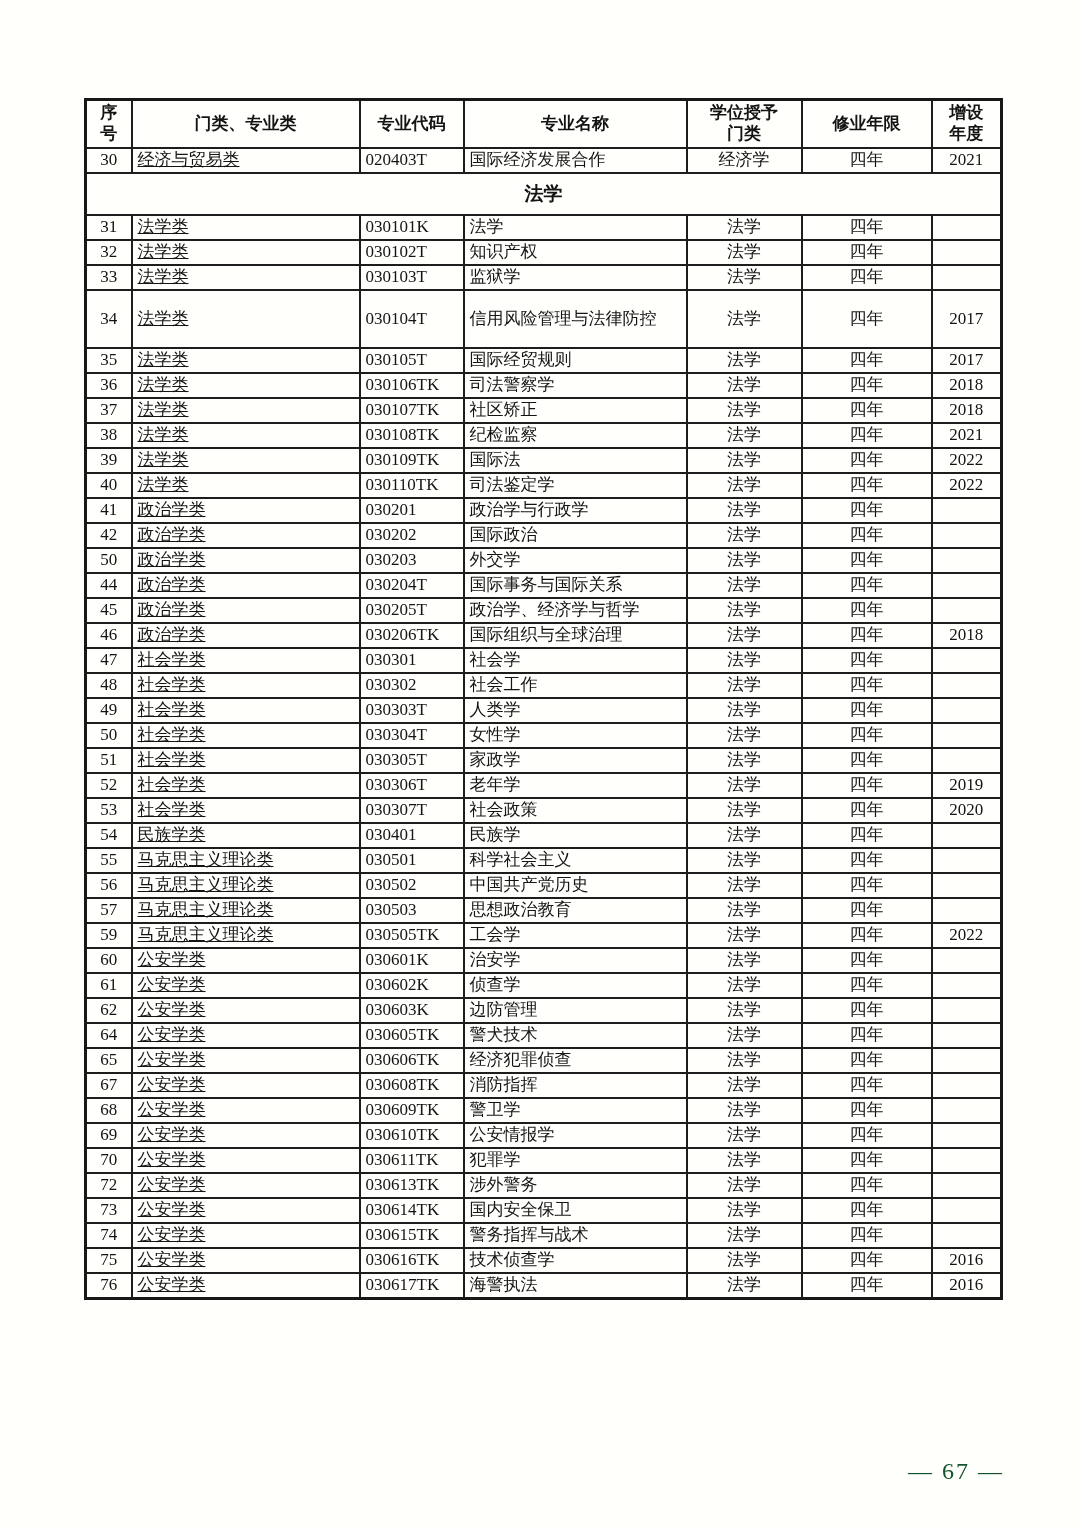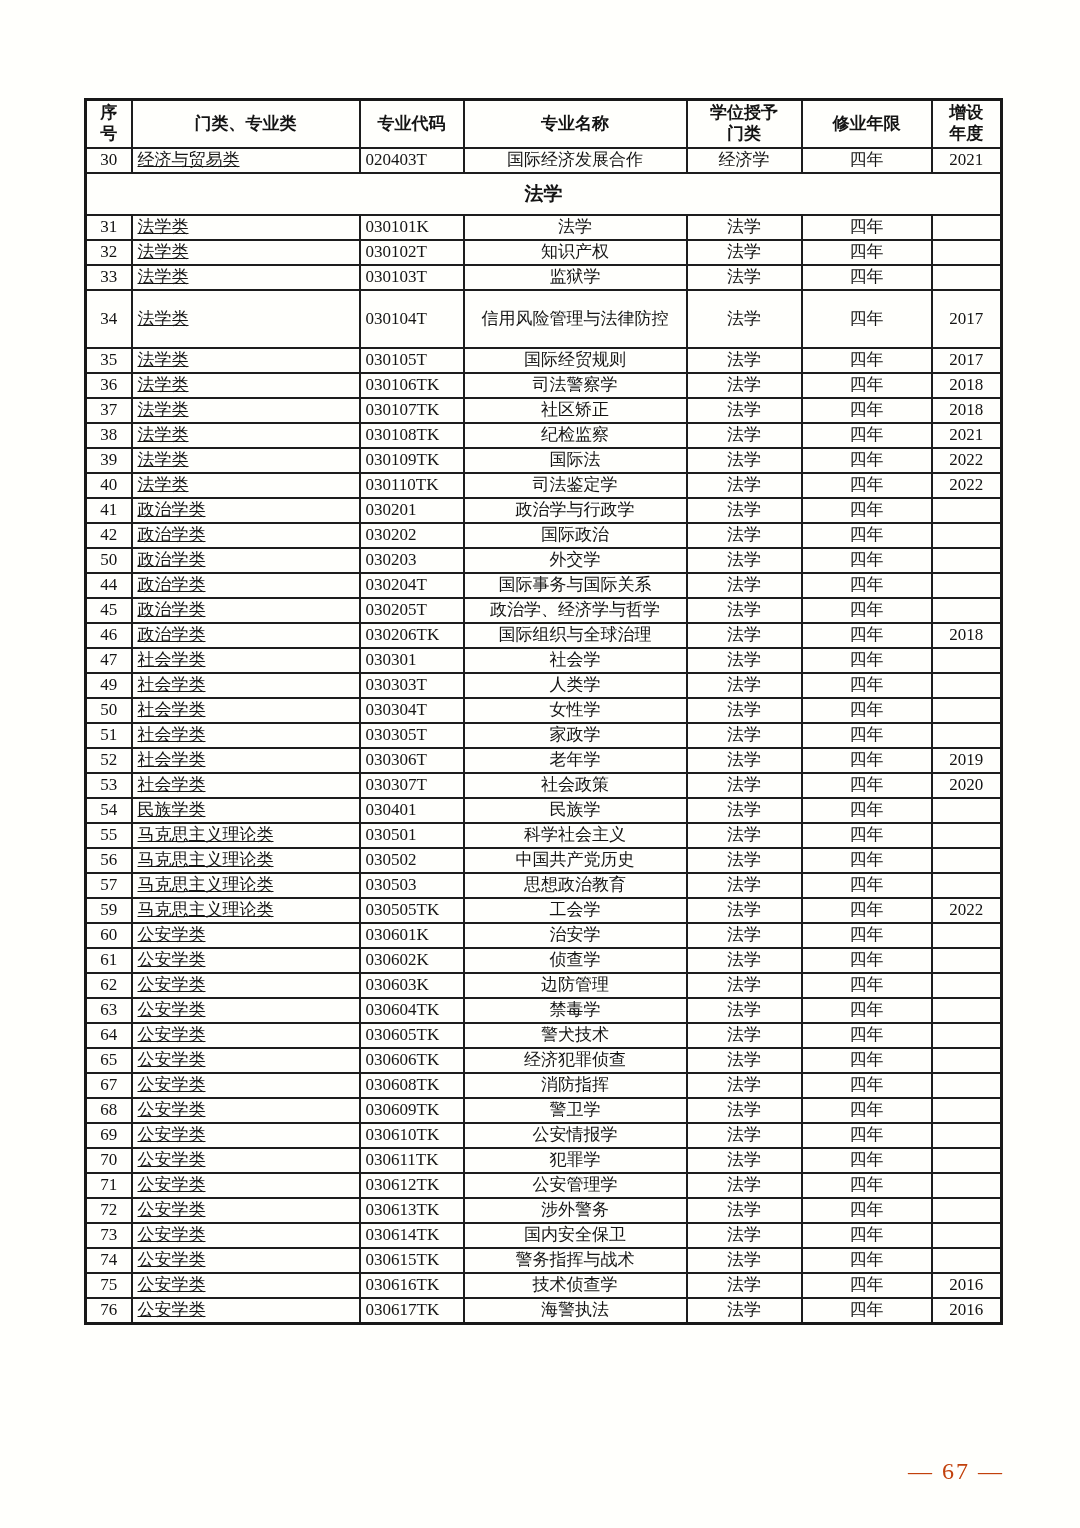--- a/index.html
+++ b/index.html
@@ -31,38 +31,38 @@
     font-weight:bold;
     font-size:19px;
     height:44px;
     text-align:center;
     white-space:pre-line;
     padding:1px 2px;
   }
   td.c-no{text-align:center;height:21px;}
   td.c-category{text-align:left;text-decoration:underline;}
   td.c-code{text-align:left;}
-  td.c-name{text-align:center;}
+  td.c-name{text-align:left;}
   td.c-degree{text-align:center;}
   td.c-duration{text-align:center;}
   td.c-year{text-align:center;}
   tr.section-row td{
     text-align:center;
     font-weight:bold;
     font-size:19px;
     height:38px;
   }
   tr.tall td{height:54px;}
   .page-number{
     position:absolute;
     top:1458px;
     right:76px;
     font-size:24px;
     letter-spacing:2px;
-    color:#c2410c;
+    color:#14532d;
   }
 </style>
 </head>
 <body>
 
 <div class="page">
   <table class="majors">
     <colgroup>
       <col style="width:46px">
       <col style="width:228px">
@@ -245,20 +245,29 @@
         <tr>
     <td class="c-no">47</td>
     <td class="c-category">社会学类</td>
     <td class="c-code">030301</td>
     <td class="c-name">社会学</td>
     <td class="c-degree">法学</td>
     <td class="c-duration">四年</td>
     <td class="c-year"></td>
   </tr>
         <tr>
+    <td class="c-no">48</td>
+    <td class="c-category">社会学类</td>
+    <td class="c-code">030302</td>
+    <td class="c-name">社会工作</td>
+    <td class="c-degree">法学</td>
+    <td class="c-duration">四年</td>
+    <td class="c-year"></td>
+  </tr>
+        <tr>
     <td class="c-no">49</td>
     <td class="c-category">社会学类</td>
     <td class="c-code">030303T</td>
     <td class="c-name">人类学</td>
     <td class="c-degree">法学</td>
     <td class="c-duration">四年</td>
     <td class="c-year"></td>
   </tr>
         <tr>
     <td class="c-no">50</td>
@@ -362,29 +371,20 @@
         <tr>
     <td class="c-no">62</td>
     <td class="c-category">公安学类</td>
     <td class="c-code">030603K</td>
     <td class="c-name">边防管理</td>
     <td class="c-degree">法学</td>
     <td class="c-duration">四年</td>
     <td class="c-year"></td>
   </tr>
         <tr>
-    <td class="c-no">63</td>
-    <td class="c-category">公安学类</td>
-    <td class="c-code">030604TK</td>
-    <td class="c-name">禁毒学</td>
-    <td class="c-degree">法学</td>
-    <td class="c-duration">四年</td>
-    <td class="c-year"></td>
-  </tr>
-        <tr>
     <td class="c-no">64</td>
     <td class="c-category">公安学类</td>
     <td class="c-code">030605TK</td>
     <td class="c-name">警犬技术</td>
     <td class="c-degree">法学</td>
     <td class="c-duration">四年</td>
     <td class="c-year"></td>
   </tr>
         <tr>
     <td class="c-no">65</td>
@@ -420,29 +420,20 @@
     <td class="c-name">公安情报学</td>
     <td class="c-degree">法学</td>
     <td class="c-duration">四年</td>
     <td class="c-year"></td>
   </tr>
         <tr>
     <td class="c-no">70</td>
     <td class="c-category">公安学类</td>
     <td class="c-code">030611TK</td>
     <td class="c-name">犯罪学</td>
-    <td class="c-degree">法学</td>
-    <td class="c-duration">四年</td>
-    <td class="c-year"></td>
-  </tr>
-        <tr>
-    <td class="c-no">71</td>
-    <td class="c-category">公安学类</td>
-    <td class="c-code">030612TK</td>
-    <td class="c-name">公安管理学</td>
     <td class="c-degree">法学</td>
     <td class="c-duration">四年</td>
     <td class="c-year"></td>
   </tr>
         <tr>
     <td class="c-no">72</td>
     <td class="c-category">公安学类</td>
     <td class="c-code">030613TK</td>
     <td class="c-name">涉外警务</td>
     <td class="c-degree">法学</td>

